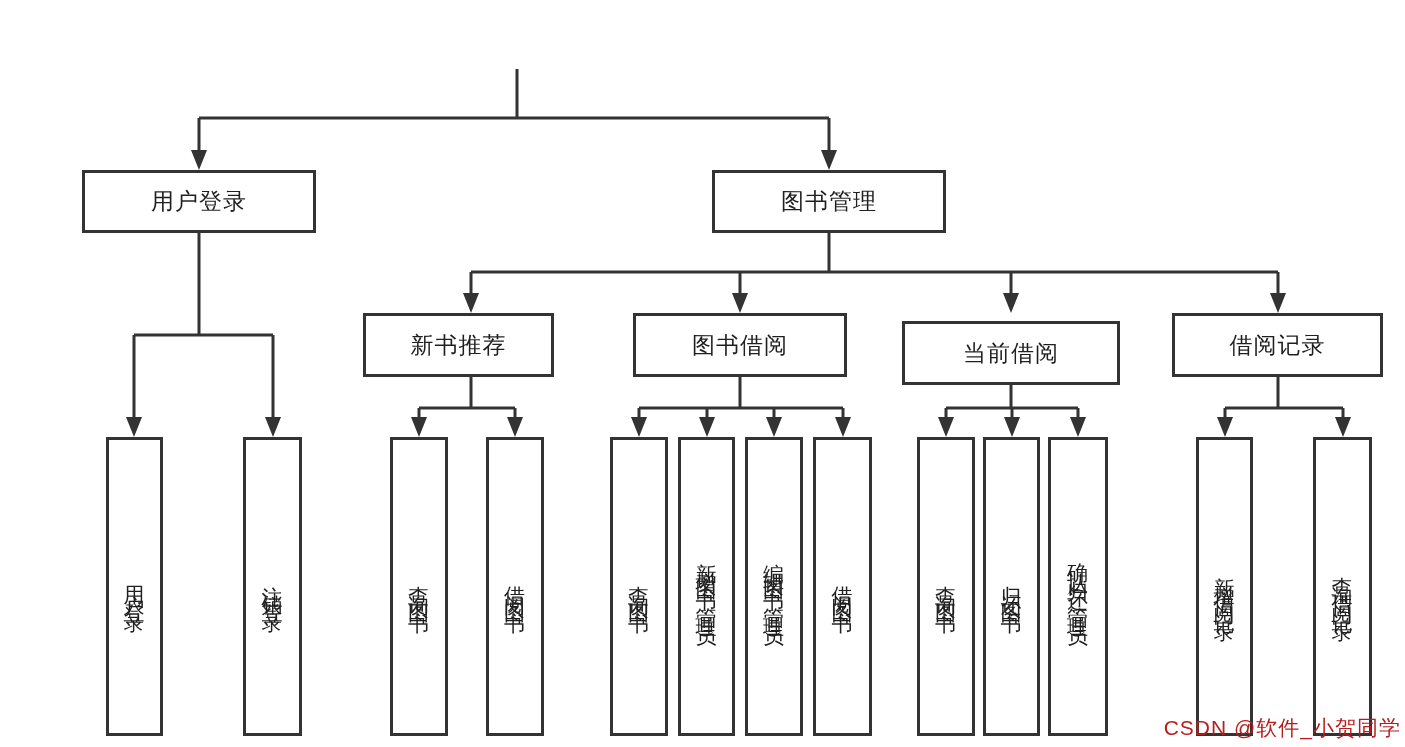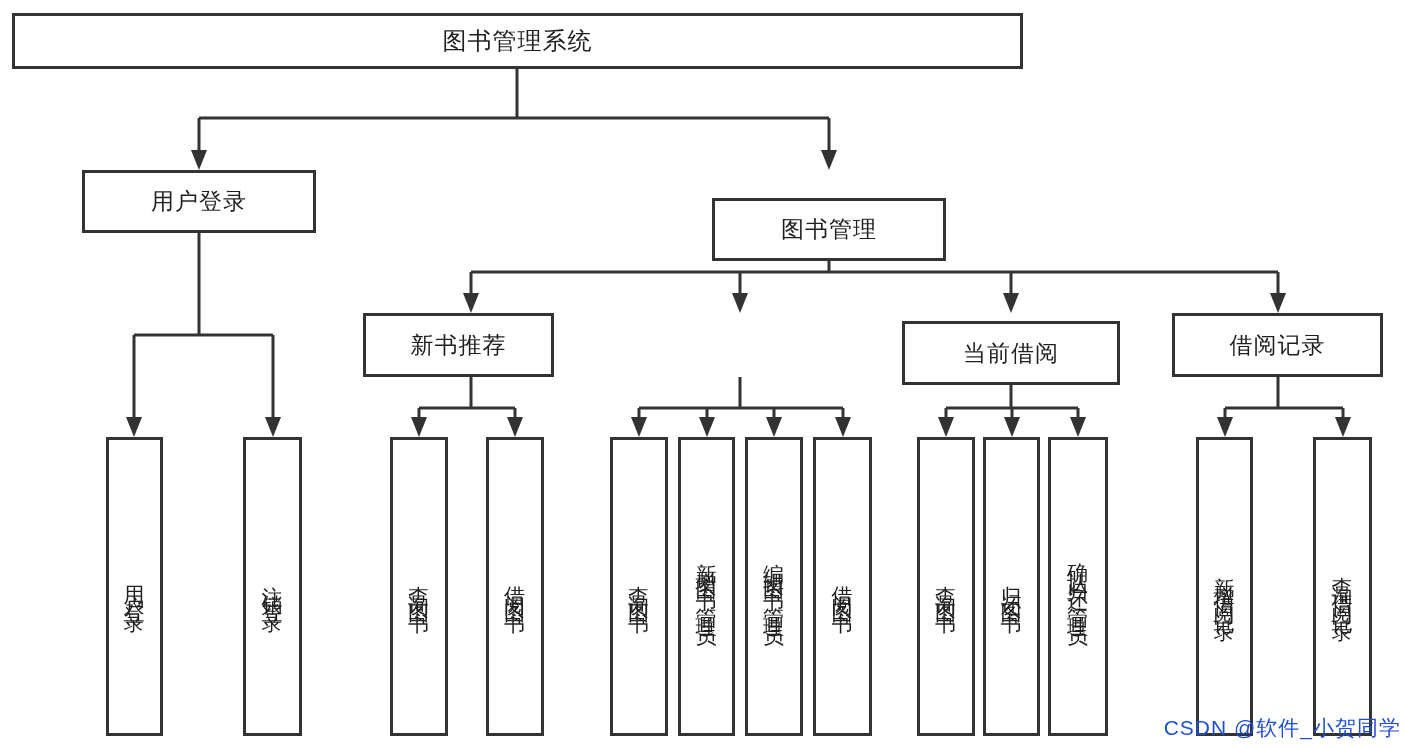--- a/index.html
+++ b/index.html
@@ -43,21 +43,21 @@
     font-size: 21px;
     letter-spacing: 9px;
     line-height: 1;
     white-space: nowrap;
   }
   .watermark {
     position: absolute;
     top: 714px;
     right: 4px;
     font-size: 21px;
-    color: #1d4ed8;
+    color: #b91c1c;
     letter-spacing: 1px;
     z-index: 5;
     white-space: nowrap;
   }
 </style>
 </head>
 <body>
 
 <div class="canvas">
 
@@ -87,33 +87,33 @@
       <polygon points="766,417 782,417 774,437"></polygon>
       <polygon points="835,417 851,417 843,437"></polygon>
       <polygon points="938,417 954,417 946,437"></polygon>
       <polygon points="1004,417 1020,417 1012,437"></polygon>
       <polygon points="1070,417 1086,417 1078,437"></polygon>
       <polygon points="1217,417 1233,417 1225,437"></polygon>
       <polygon points="1335,417 1351,417 1343,437"></polygon>
     </g>
   </svg>
 
-  <div class="node hbox root" style="left:12px; top:13px; width:1011px; height:56px;">
-    <span>图书管理系统</span>
-  </div>
 
   <div class="node hbox" style="left:82px; top:170px; width:234px; height:63px;">
     <span>用户登录</span>
   </div>
-  <div class="node hbox" style="left:712px; top:170px; width:234px; height:63px;margin-top:28px;">
+  <div class="node hbox" style="left:712px; top:170px; width:234px; height:63px;">
     <span>图书管理</span>
   </div>
 
   <div class="node hbox" style="left:363px; top:313px; width:191px; height:64px;">
     <span>新书推荐</span>
+  </div>
+  <div class="node hbox" style="left:633px; top:313px; width:214px; height:64px;">
+    <span>图书借阅</span>
   </div>
   <div class="node hbox" style="left:902px; top:321px; width:218px; height:64px;">
     <span>当前借阅</span>
   </div>
   <div class="node hbox" style="left:1172px; top:313px; width:211px; height:64px;">
     <span>借阅记录</span>
   </div>
 
   <div class="node vbox" style="left:106px; top:437px; width:57px; height:299px;">
     <span>用户登录</span>

